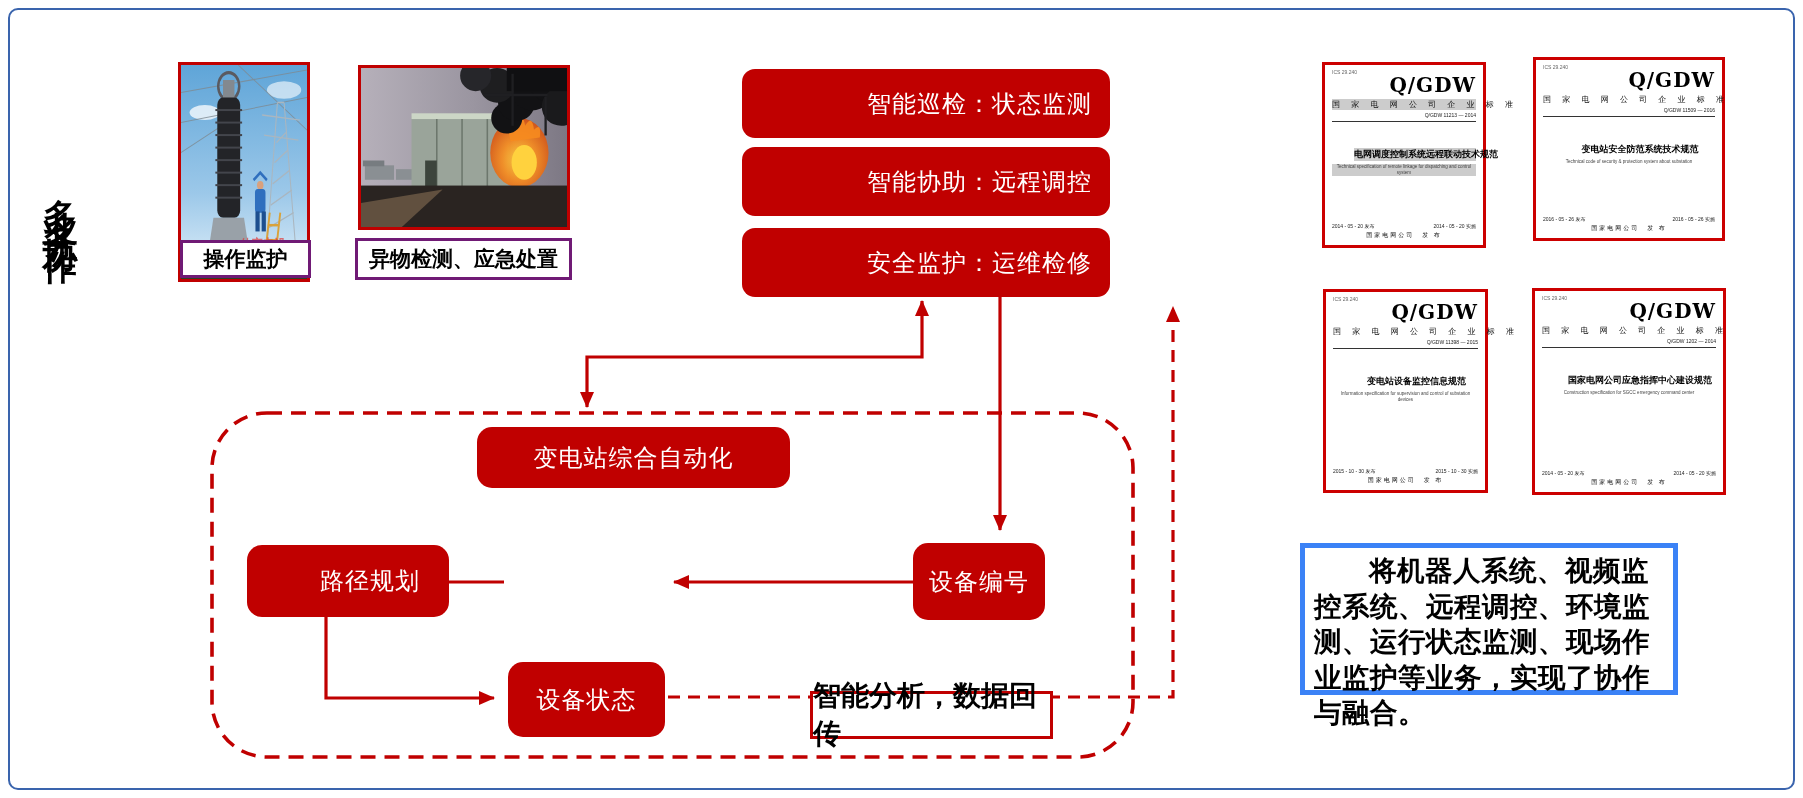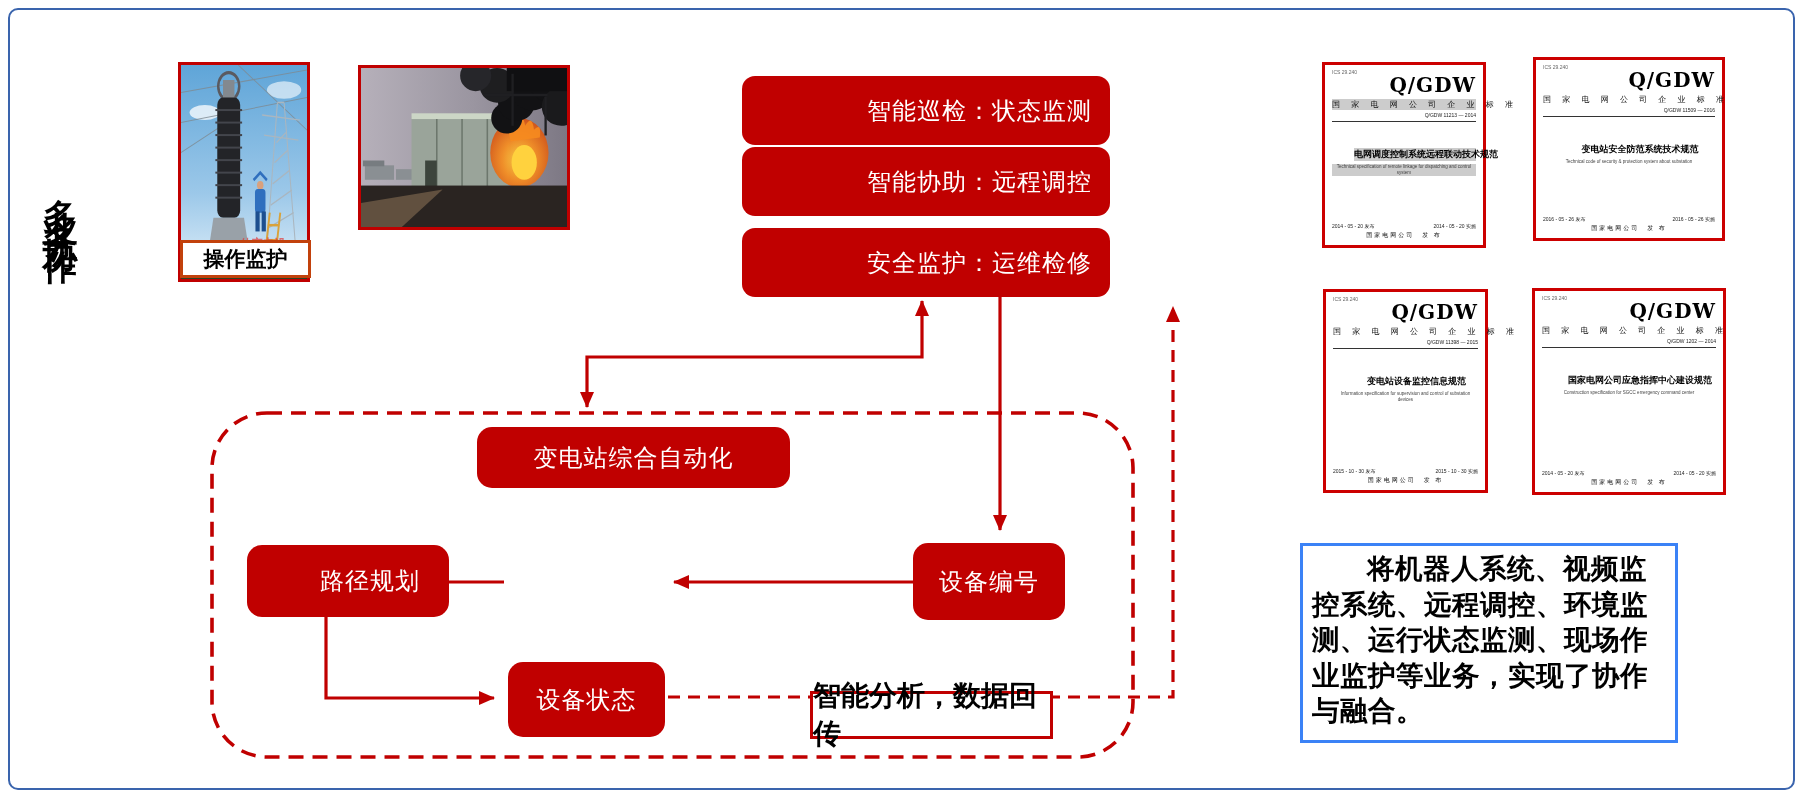--- a/index.html
+++ b/index.html
@@ -8,35 +8,35 @@
     font-family:"Liberation Sans",sans-serif;color:#111;
   }
   .frame{position:absolute;left:8px;top:8px;right:8px;bottom:8px;
     border:2.5px solid #3A64AD;border-radius:10px;pointer-events:none;}
   
   .vtitle{position:absolute;left:36px;top:170px;writing-mode:vertical-rl;text-orientation:upright;
     font-size:35px;font-weight:700;letter-spacing:13px;color:#000;}
   
   .photo{position:absolute;border:3px solid #C00000;box-sizing:border-box;overflow:hidden;background:#cfe2f0;}
   .photo svg{display:block;width:100%;height:100%;}
-  .caption{position:absolute;background:#fff;border:3px solid #c2410c;box-sizing:border-box;
+  .caption{position:absolute;background:#fff;border:3px solid #701a75;box-sizing:border-box;
     display:flex;align-items:center;justify-content:center;font-weight:700;font-size:21px;color:#000;}
   
   .pill{position:absolute;left:742px;width:368px;height:69px;background:#C00000;border-radius:13px;
     color:#fff;font-size:24px;display:flex;align-items:center;justify-content:flex-end;
     padding-right:18px;box-sizing:border-box;letter-spacing:1px;}
   
   .node{position:absolute;background:#C00000;border-radius:15px;color:#fff;font-size:24px;
     display:flex;align-items:center;justify-content:center;letter-spacing:1px;}
   .connectors{position:absolute;left:0;top:0;width:1803px;height:798px;}
   .analysis{position:absolute;left:810px;top:691px;width:243px;height:48px;background:#fff;
     border:3px solid #C00000;box-sizing:border-box;display:flex;align-items:center;justify-content:center;
     font-size:28px;font-weight:600;color:#000;z-index:6;}
   
-  .summary{position:absolute;left:1300px;top:543px;width:378px;height:200px;border:3px solid #3b82f6;
+  .summary{position:absolute;left:1300px;top:543px;width:378px;height:152px;border:5px solid #3b82f6;
     box-sizing:border-box;padding:5px 9px;font-size:27.5px;font-weight:700;line-height:35.5px;
     color:#000;text-indent:2em;letter-spacing:0.5px;}
   
   .doc{position:absolute;background:#fff;border:3px solid #CC0000;box-sizing:border-box;
     padding:5px 7px;display:flex;flex-direction:column;}
   .doc .ics{font-size:5px;color:#666;line-height:1;}
   .doc .brand{text-align:right;font-family:"DejaVu Serif",serif;font-weight:700;font-size:20px;line-height:1.05;letter-spacing:1px;color:#000;}
   .doc .org{font-size:8px;letter-spacing:4.5px;text-align:center;margin-top:3px;white-space:nowrap;color:#111;}
   .doc .stdno{font-size:5px;text-align:right;margin-top:2px;color:#222;}
   .doc .rule{border-top:1.5px solid #333;margin-top:3px;}
@@ -160,28 +160,29 @@
       </g>
       <g stroke="#1f1f22" stroke-width="2.4">
         <line x1="156" y1="6" x2="156" y2="60"></line>
           <line x1="126" y1="28" x2="192" y2="28"></line>
         <line x1="190" y1="30" x2="190" y2="70"></line>
       </g>
       <rect x="0" y="122" width="212" height="43" fill="#2a2421"></rect>
       <path d="M0,165 L0,140 L84,126 L42,165 Z" fill="#6b5844" opacity="0.85"></path>
     </svg>
   </div>
-
-  <div class="pill" style="top:76px;">智能巡检：状态监测</div>
+  <div class="caption" style="left:355px;top:238px;width:217px;height:42px;">异物检测、应急处置</div>
+
+  <div class="pill" style="top:69px;">智能巡检：状态监测</div>
   <div class="pill" style="top:147px;">智能协助：远程调控</div>
   <div class="pill" style="top:228px;">安全监护：运维检修</div>
 
   <div class="node" style="left:437px;top:427px;width:313px;height:61px;margin-left:40px;">变电站综合自动化</div>
   <div class="node" style="left:247px;top:545px;width:158px;height:72px;padding-left:44px;">路径规划</div>
-  <div class="node" style="left:913px;top:543px;width:152px;height:77px;">设备编号</div>
+  <div class="node" style="left:913px;top:543px;width:132px;height:77px;">设备编号</div>
   <div class="node" style="left:508px;top:662px;width:157px;height:75px;">设备状态</div>
 
   <svg class="connectors" viewBox="0 0 1803 798">
     <defs>
       <marker id="arr" viewBox="0 0 16 14" refX="15" refY="7" markerWidth="16" markerHeight="14" markerUnits="userSpaceOnUse" orient="auto-start-reverse">
         <path d="M0,0 L16,7 L0,14 Z" fill="#C00000"></path>
       </marker>
     </defs>
     <rect x="212" y="413" width="921" height="344" rx="55" fill="none" stroke="#C00000" stroke-width="3.6" stroke-dasharray="15 9"></rect>
     <polyline points="922,301 922,357 587,357 587,407" fill="none" stroke="#C00000" stroke-width="3.2" marker-start="url(#arr)" marker-end="url(#arr)"></polyline>

